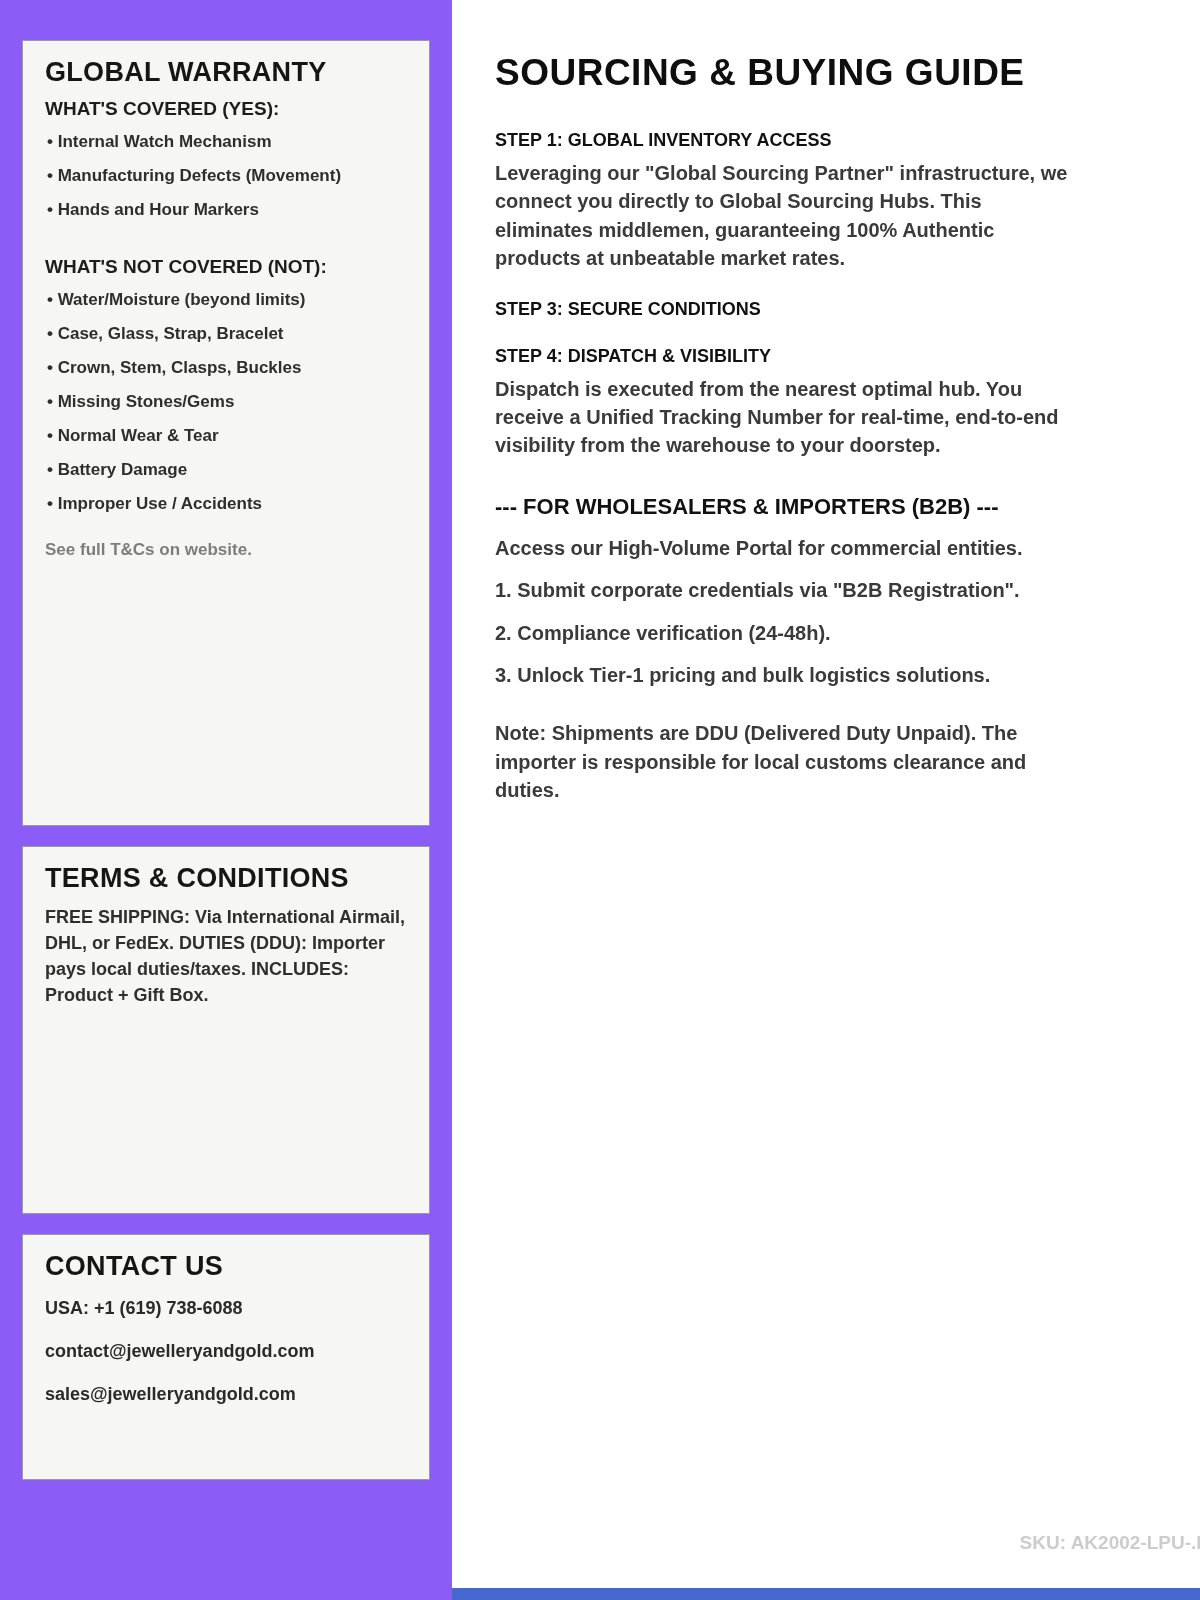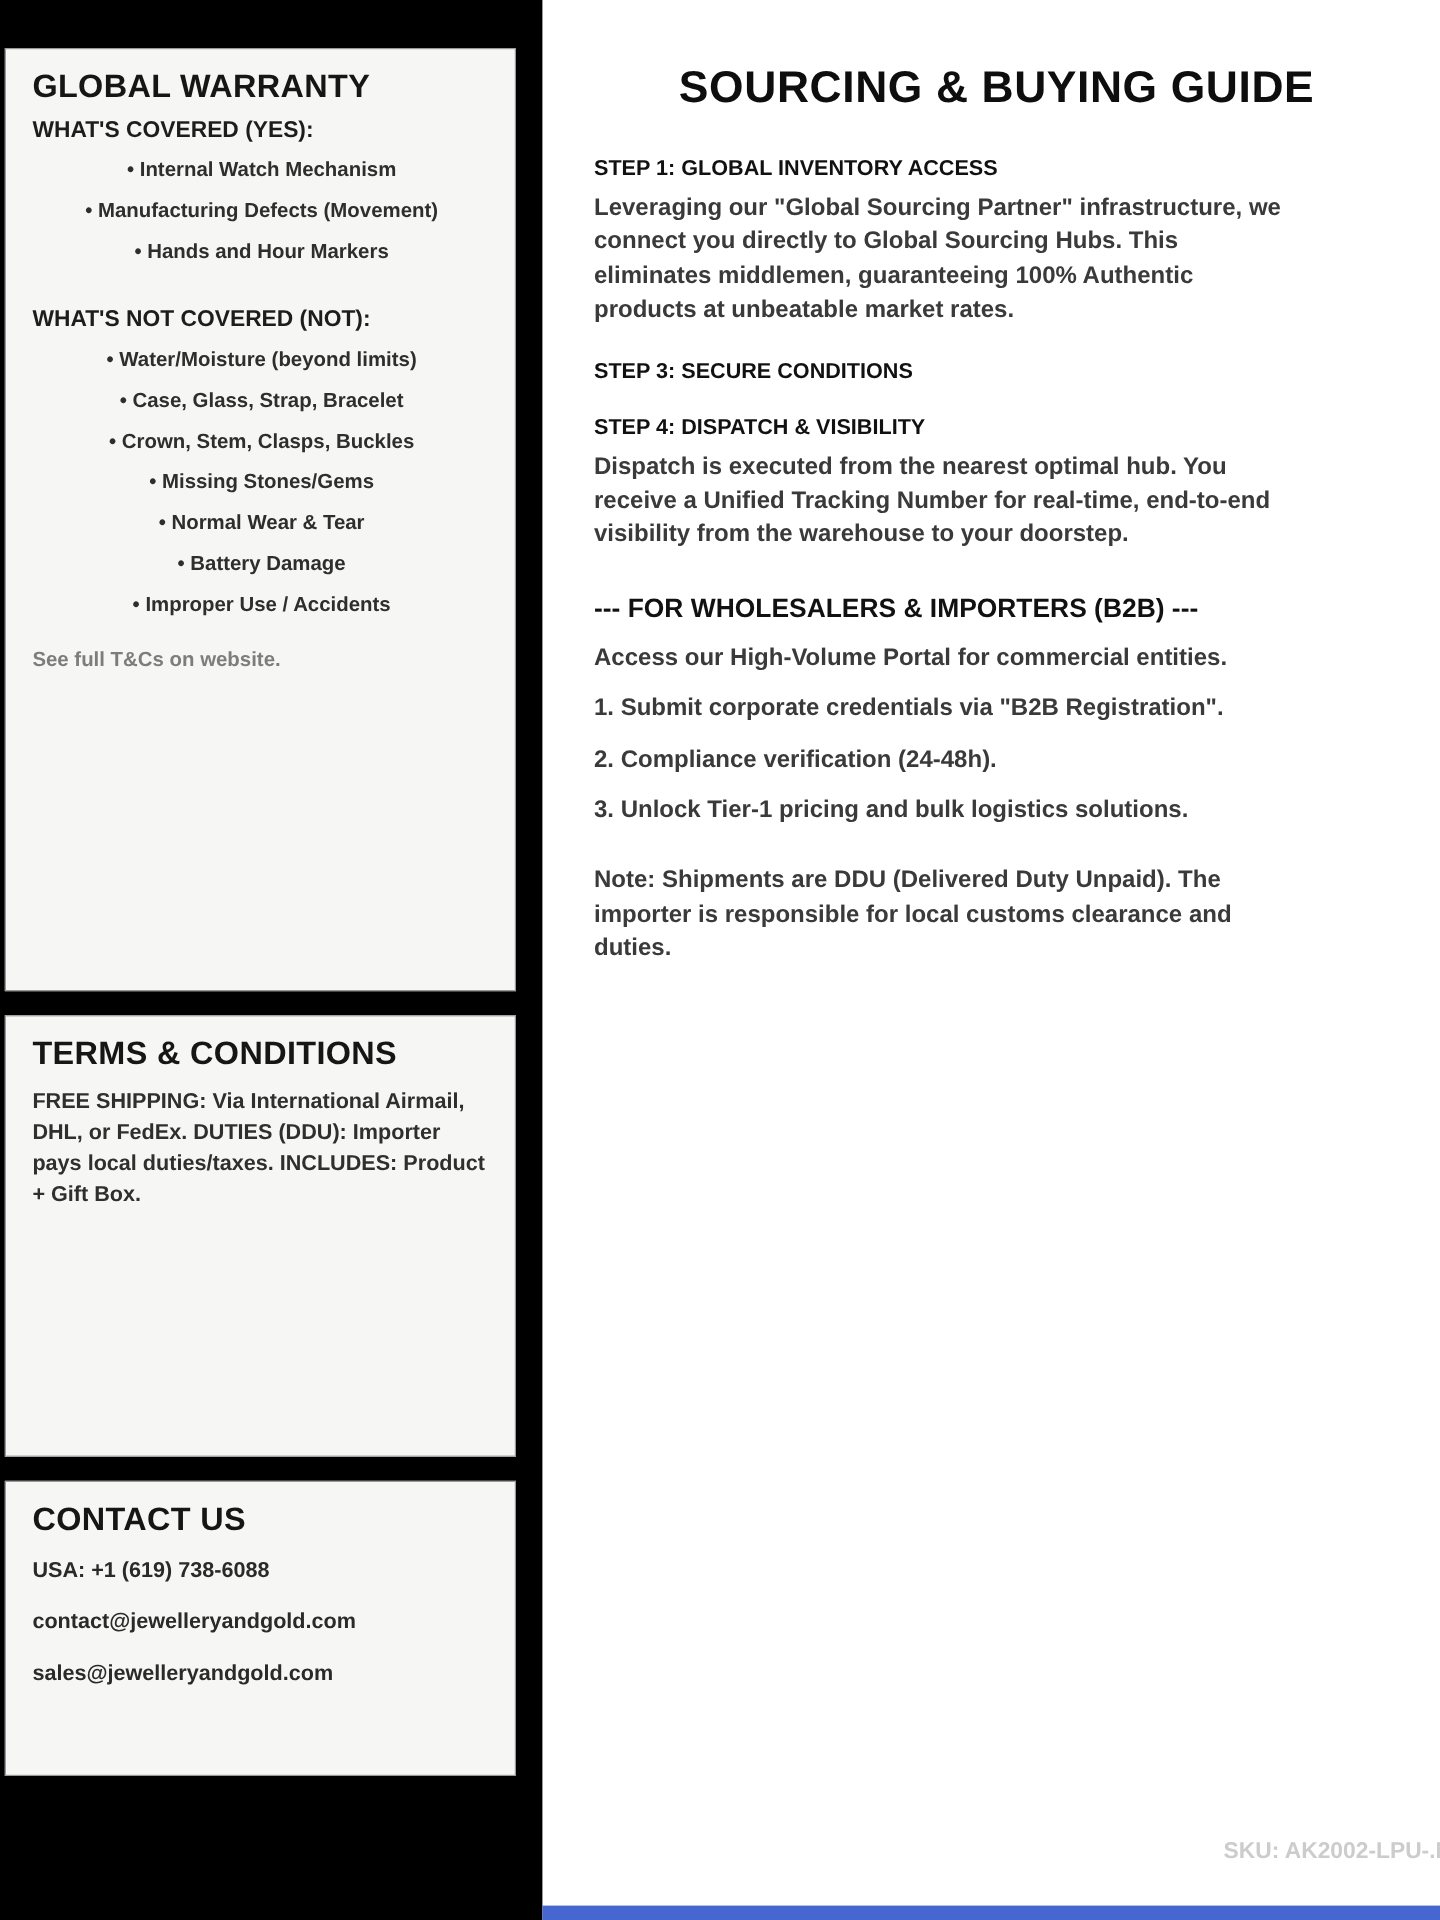--- a/index.html
+++ b/index.html
@@ -2,46 +2,46 @@
 <html><head>
 <meta charset="utf-8">
 <style>
   * { margin:0; padding:0; box-sizing:border-box; }
   html,body { width:1200px; height:1600px; background:#ffffff; }
   body { font-family:"Liberation Sans","DejaVu Sans",sans-serif; color:#222; }
   .page { display:flex; width:1200px; height:1600px; position:relative; overflow:hidden; }
 
   
   .sidebar {
-    width:452px; height:1600px; background:#000000;
-    padding:40px 22px 0 4px; flex:0 0 452px;
+    width:452px; height:1600px; background:#8b5cf6;
+    padding:40px 22px 0 22px; flex:0 0 452px;
   }
   .side-box {
     background:#f6f6f4; border:1px solid #9a9a9a;
     padding:16px 22px; width:100%;
   }
   .box-warranty { height:786px; }
   .box-terms { height:368px; margin-top:20px; }
   .box-contact { height:246px; margin-top:20px; }
 
   .side-title { font-size:27px; font-weight:800; color:#161616; letter-spacing:0.3px; margin-bottom:10px; }
   .side-sub { font-size:19px; font-weight:800; color:#1d1d1d; margin-bottom:12px; }
   .side-sub.gap-top { margin-top:36px; }
-  .b-item { font-size:17px; font-weight:600; color:#2e2e2e; margin-bottom:14px; padding-left:2px;text-align:center; }
+  .b-item { font-size:17px; font-weight:600; color:#2e2e2e; margin-bottom:14px; padding-left:2px; }
   .b-item::before { content:"•  "; color:#2e2e2e; }
   .footnote { margin-top:26px; font-size:17px; font-weight:700; color:#7d7d7d; }
 
   .terms-body { font-size:18px; font-weight:700; color:#2f2f2f; line-height:1.45; }
   .contact-line { font-size:18px; font-weight:700; color:#2a2a2a; margin-bottom:22px; }
   .box-contact .side-title { margin-bottom:16px; }
 
   
   .main { flex:1; position:relative; padding:52px 34px 0 43px; }
   .main-title {
-    text-align:center; font-size:37px; font-weight:800; color:#0e0e0e;
+    font-size:37px; font-weight:800; color:#0e0e0e;
     letter-spacing:0.5px; margin-bottom:36px;
   }
   .section { margin-bottom:26px; max-width:585px; }
   .section-heading { font-size:18px; font-weight:800; color:#111; margin-bottom:8px; }
   .section-body { font-size:20px; font-weight:600; color:#3a3a3a; line-height:1.42; }
 
   .b2b-heading { font-size:22px; font-weight:800; color:#111; margin:34px 0 14px 0; }
   .b2b-para { font-size:20px; font-weight:600; color:#3a3a3a; line-height:1.42; max-width:585px; margin-bottom:14px; }
   .b2b-note { margin-top:30px; }
 

